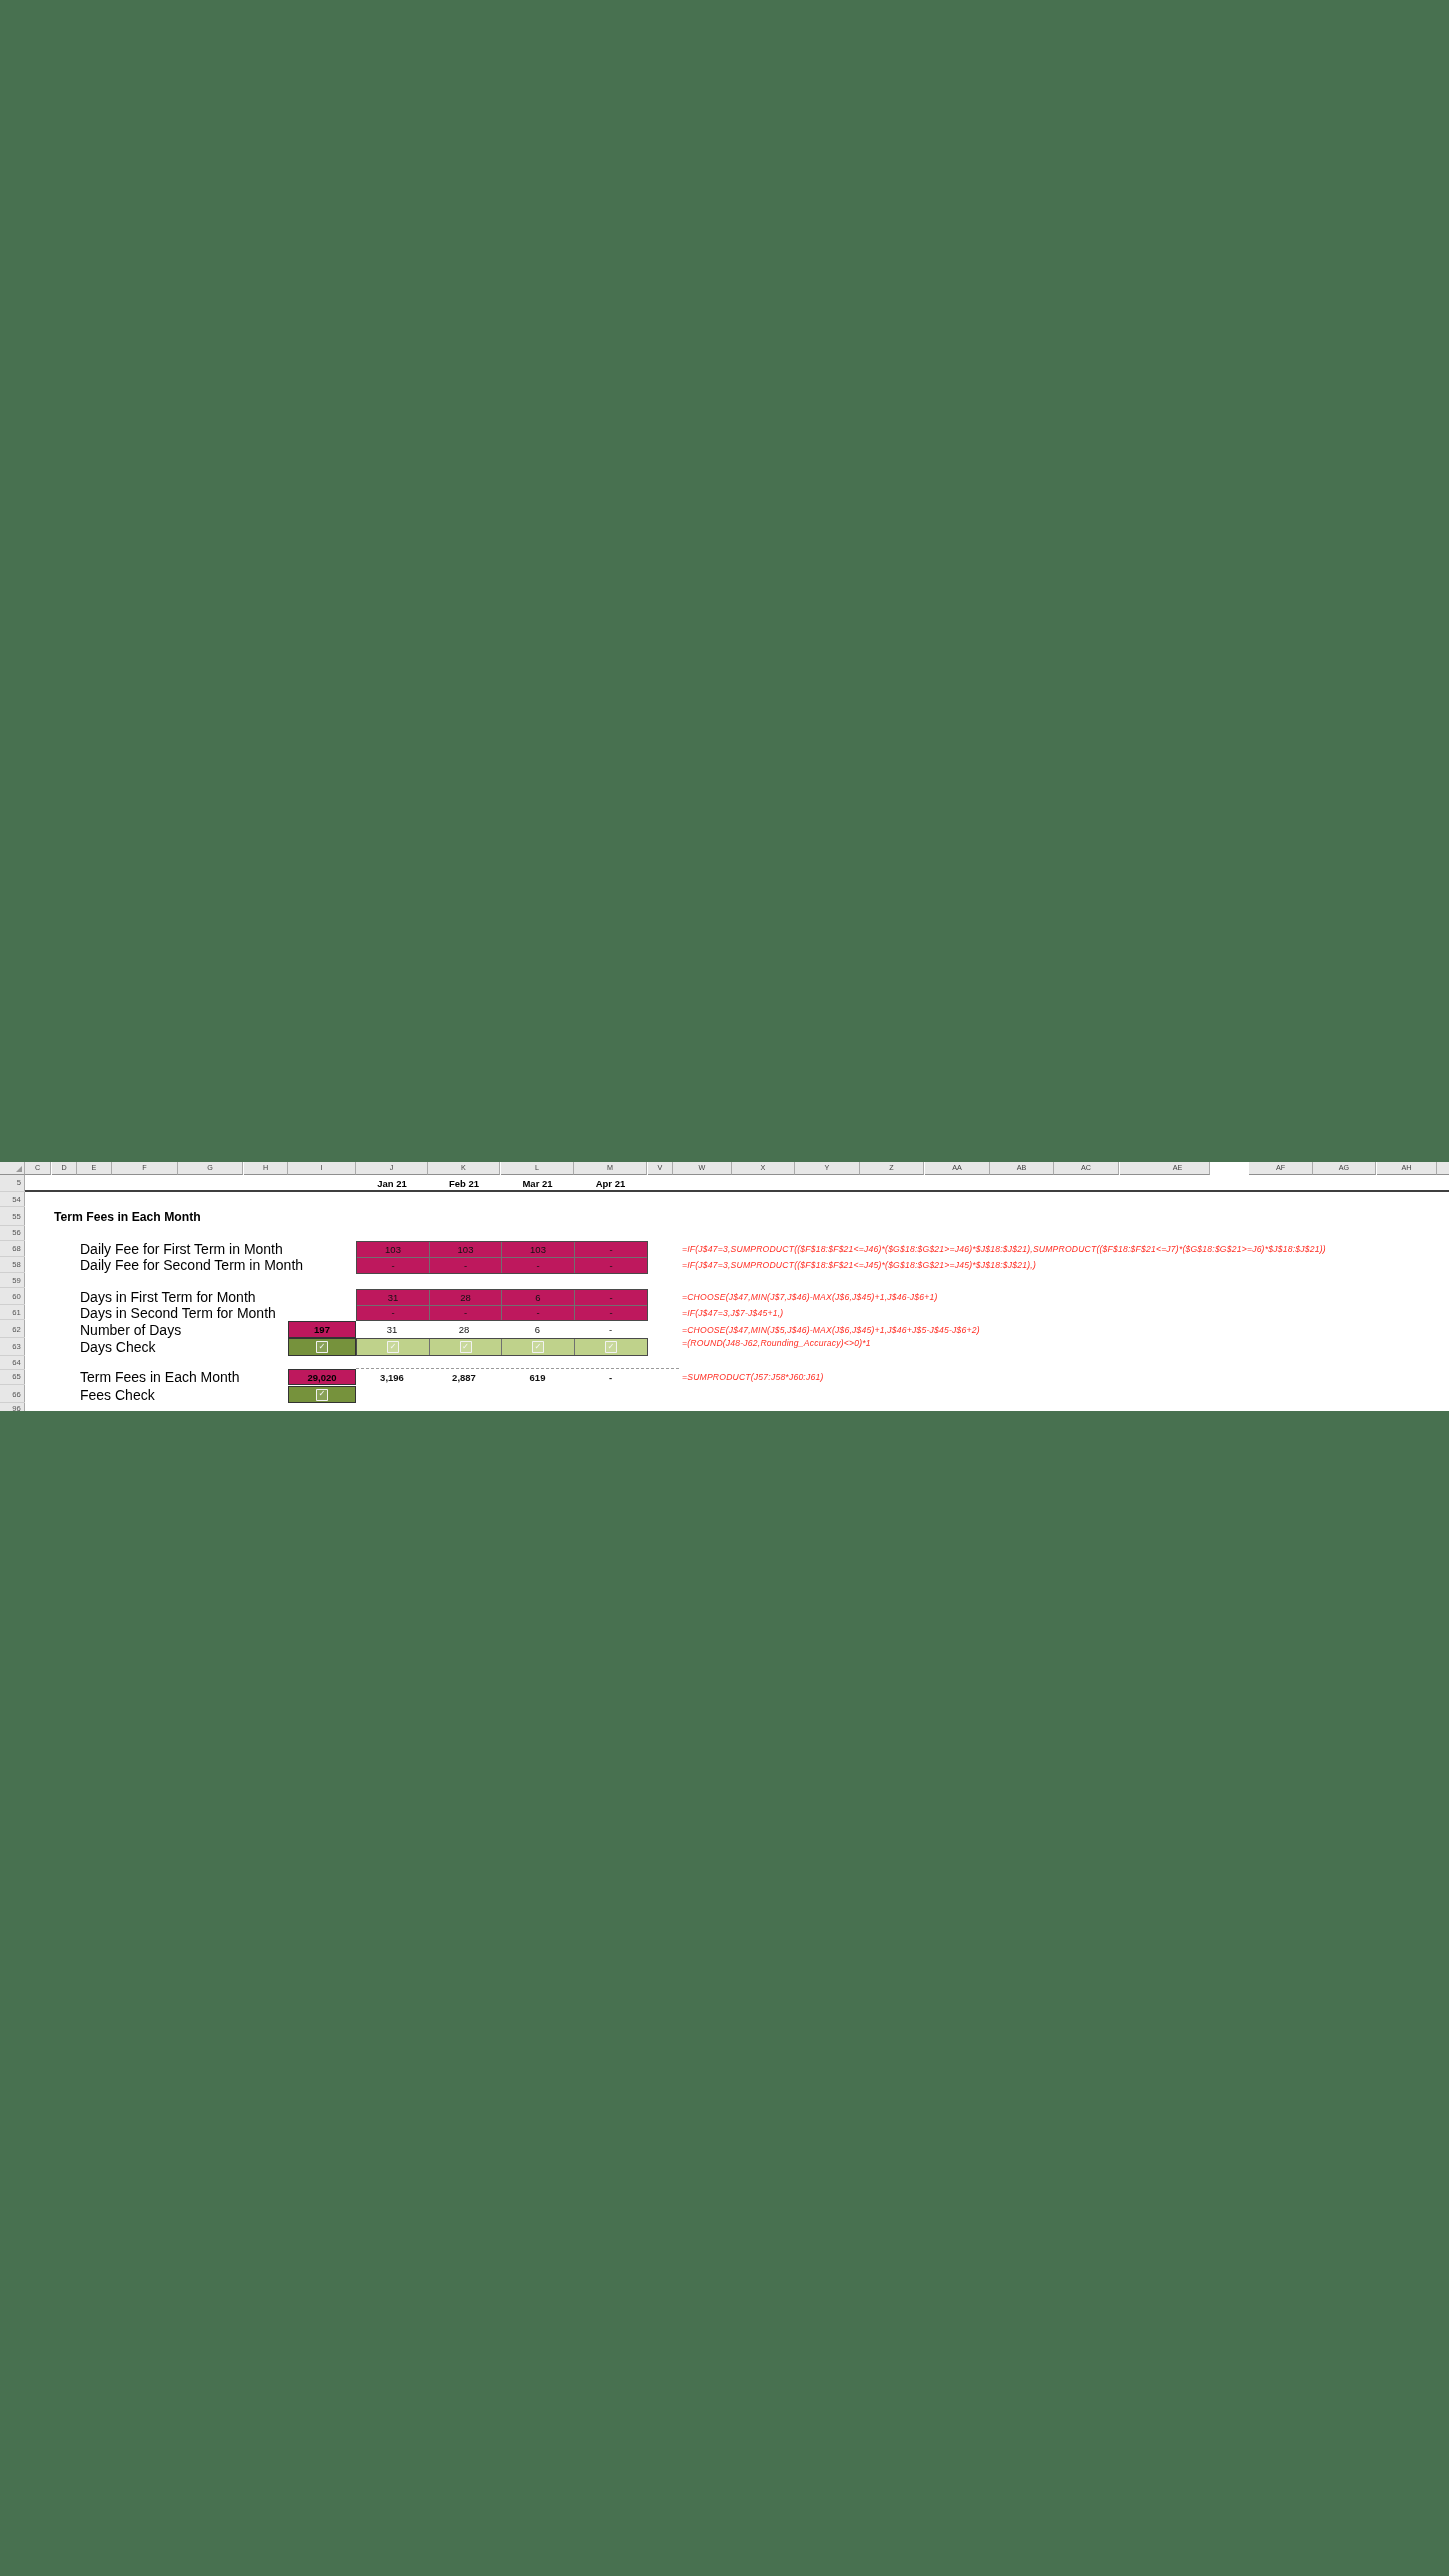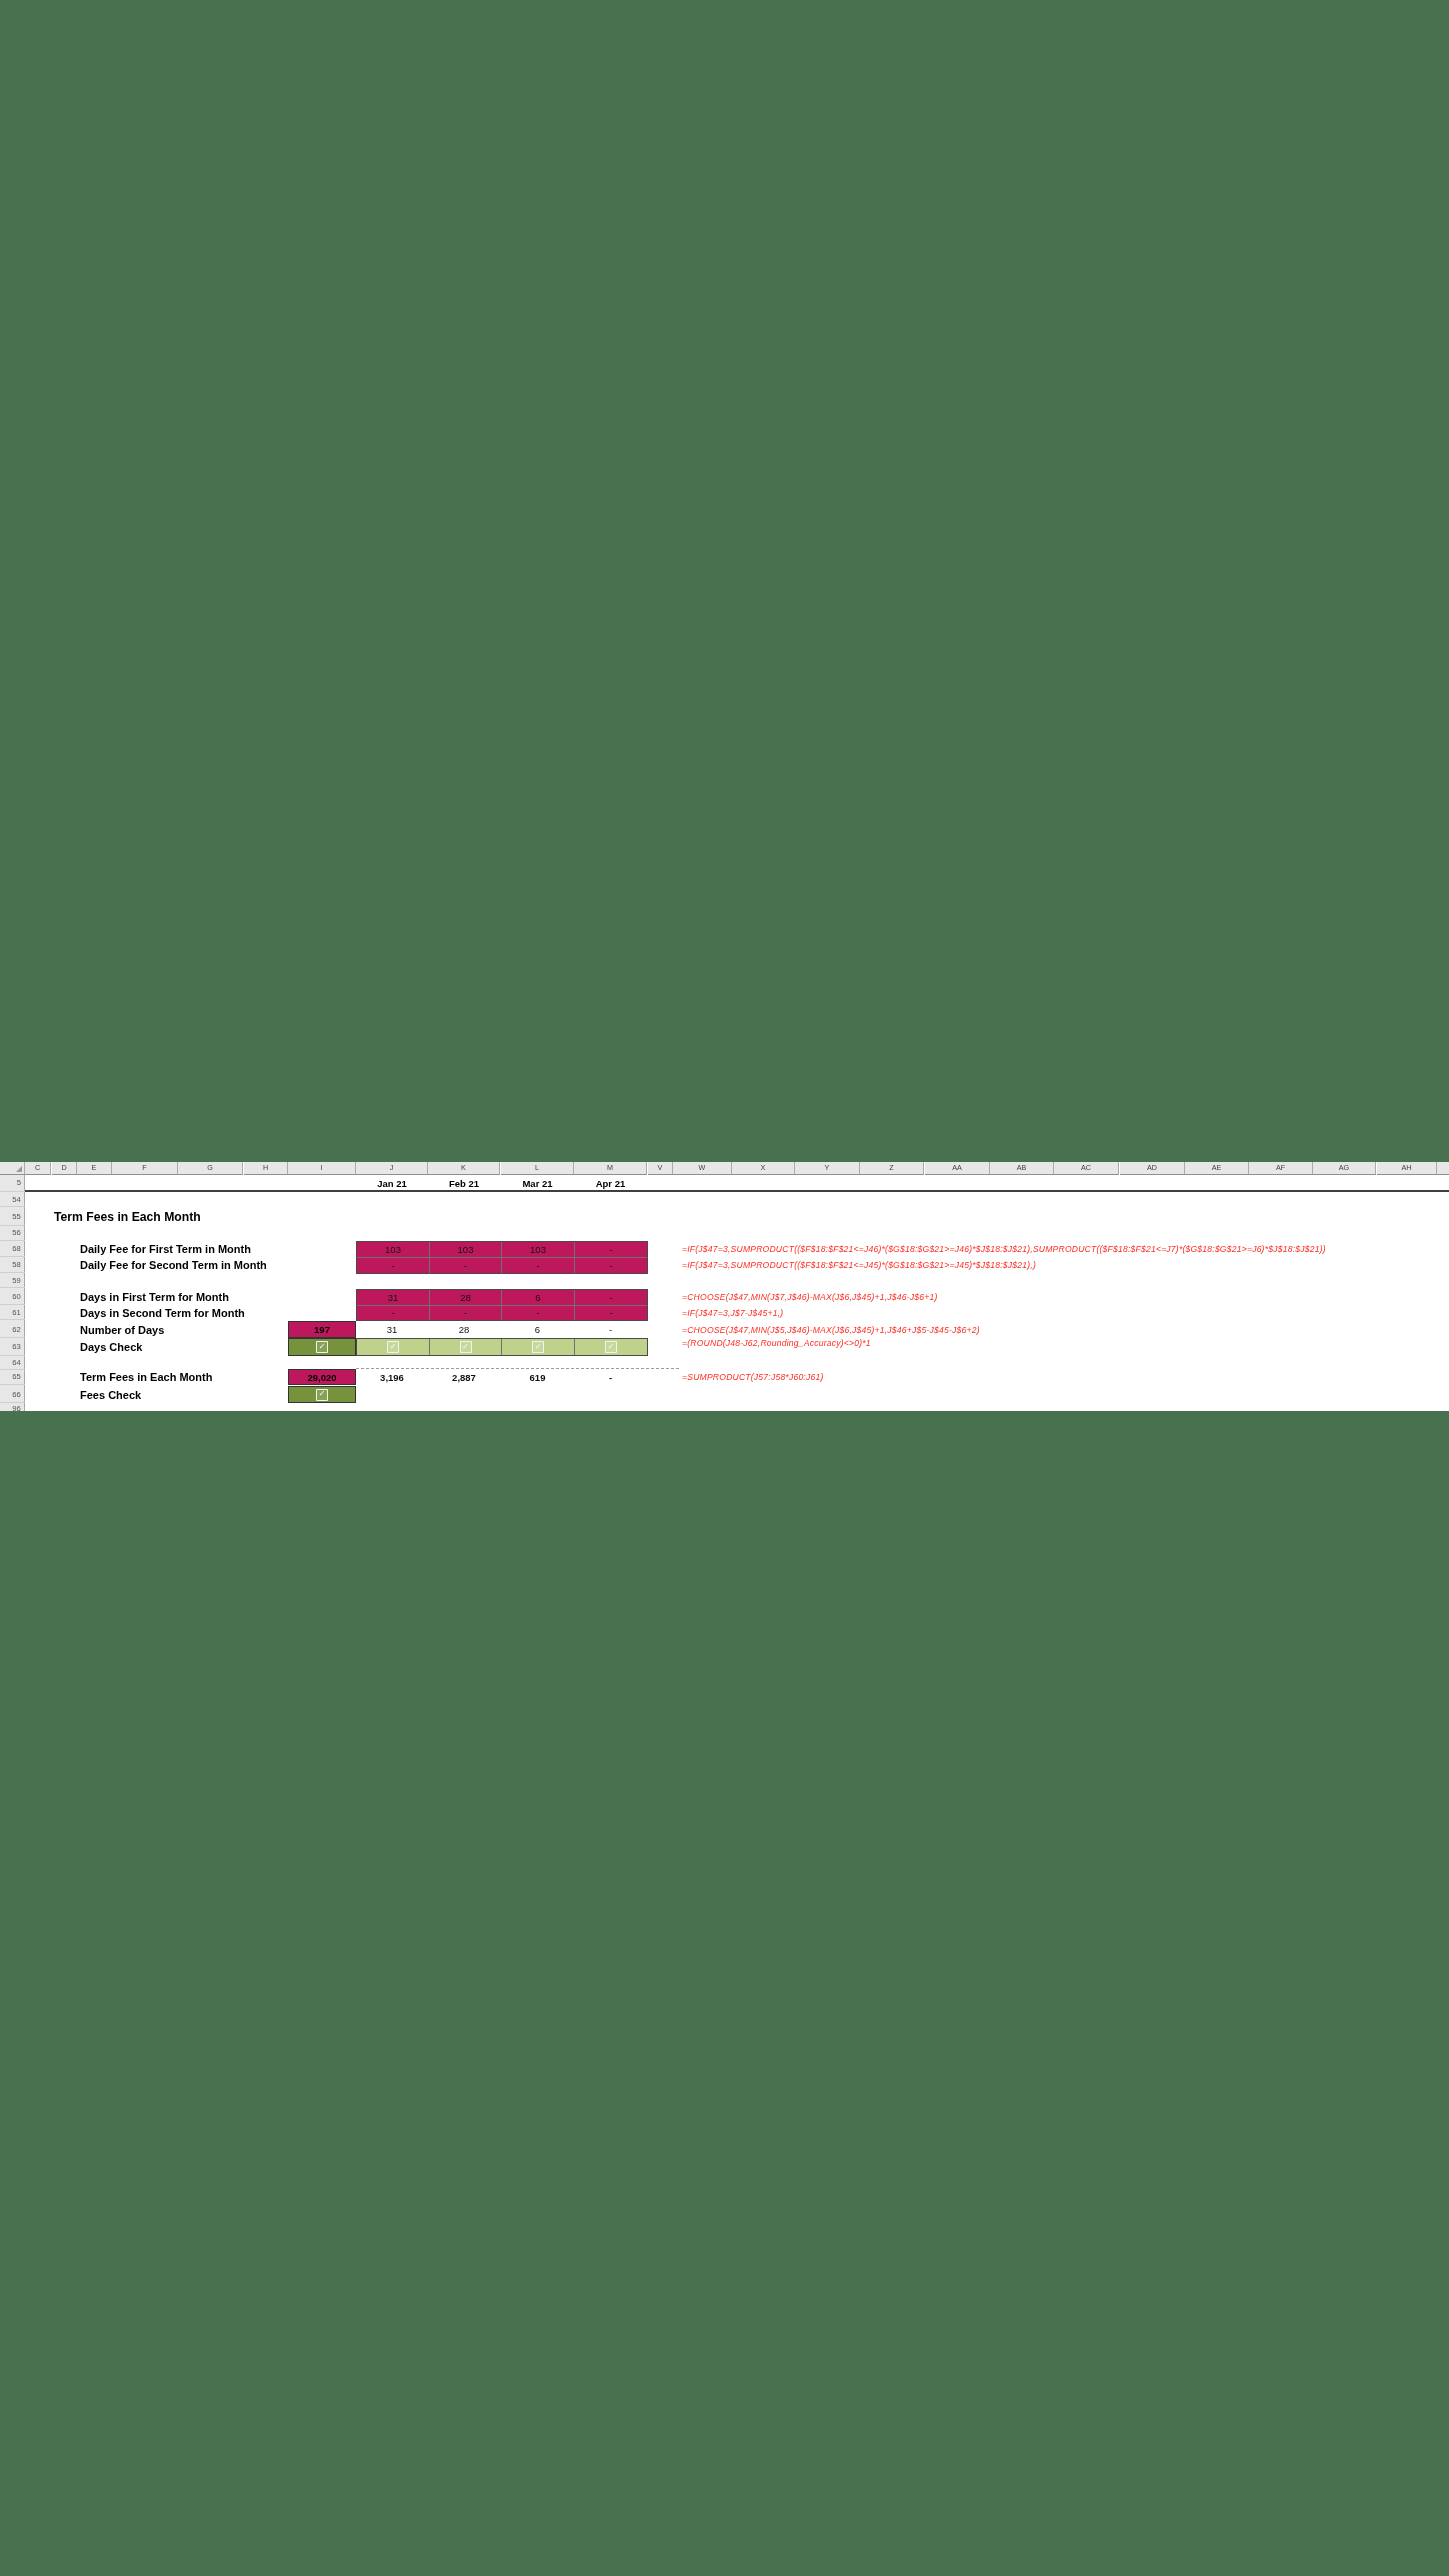--- a/index.html
+++ b/index.html
@@ -16,22 +16,22 @@
   .gutter{position:absolute;left:0;top:12.7px;width:25px;height:236px;background:#e7e7e7;
           border-right:0.9px solid #aaa;box-sizing:border-box;}
   .rownum{position:absolute;left:0;width:24.5px;box-sizing:border-box;color:#555;font-size:7.7px;
           display:flex;align-items:center;justify-content:flex-end;padding-right:3.6px;
           border-bottom:0.9px solid #cfcfcf;}
   .hline{position:absolute;background:#3f3f3f;}
   .mcell{position:absolute;top:12.7px;height:17px;font-weight:bold;font-size:9.5px;color:#000;
          display:flex;align-items:center;justify-content:center;}
   .title{position:absolute;left:54px;top:45px;height:19px;display:flex;align-items:center;
          font-weight:bold;font-size:12.2px;color:#000;white-space:nowrap;}
-  .lbl{position:absolute;left:80px;font-size:11px;color:#000;display:flex;align-items:center;
-       white-space:nowrap;font-weight:bold;}
+  .lbl{position:absolute;left:80px;font-size:14px;color:#000;display:flex;align-items:center;
+       white-space:nowrap;}
   .blk{position:absolute;left:356px;width:292px;border:0.9px solid #4a4a4a;box-sizing:border-box;
        display:grid;grid-template-columns:72px 72px 73px 1fr;}
   .blue{background:#be185d;}
   .bcell{display:flex;align-items:center;justify-content:center;font-size:9.5px;color:#111;
          border-left:0.9px solid #707070;box-sizing:border-box;}
   .bcell.first{border-left:none;}
   .bcell.r2{border-top:0.9px solid #707070;}
   .icell{position:absolute;left:288px;width:68px;border:0.9px solid #333;box-sizing:border-box;
          display:flex;align-items:center;justify-content:center;font-size:9.5px;}
   .pcell{position:absolute;display:flex;align-items:center;justify-content:center;
@@ -66,21 +66,21 @@
     <div class="colhead" style="left:574px;width:73px">M</div>
     <div class="colhead" style="left:648px;width:25px">V</div>
     <div class="colhead" style="left:673px;width:59px">W</div>
     <div class="colhead" style="left:732px;width:63px">X</div>
     <div class="colhead" style="left:795px;width:65px">Y</div>
     <div class="colhead" style="left:860px;width:64px">Z</div>
     <div class="colhead" style="left:925px;width:65px">AA</div>
     <div class="colhead" style="left:990px;width:64px">AB</div>
     <div class="colhead" style="left:1054px;width:65px">AC</div>
     <div class="colhead" style="left:1120px;width:65px">AD</div>
-    <div class="colhead" style="left:1185px;width:64px">AE</div>
+    <div class="colhead" style="left:1146px;width:64px">AE</div>
     <div class="colhead" style="left:1249px;width:64px">AF</div>
     <div class="colhead" style="left:1313px;width:63px">AG</div>
     <div class="colhead" style="left:1377px;width:60px">AH</div>
     <div class="colhead" style="left:1437px;width:12.7px"></div>
 
     <div class="gutter"></div>
     <div class="rownum" style="top:12.7px;height:17px">5</div>
     <div class="rownum" style="top:30px;height:15.4px">54</div>
     <div class="rownum" style="top:45px;height:19px">55</div>
     <div class="rownum" style="top:64px;height:14.5px">56</div>

